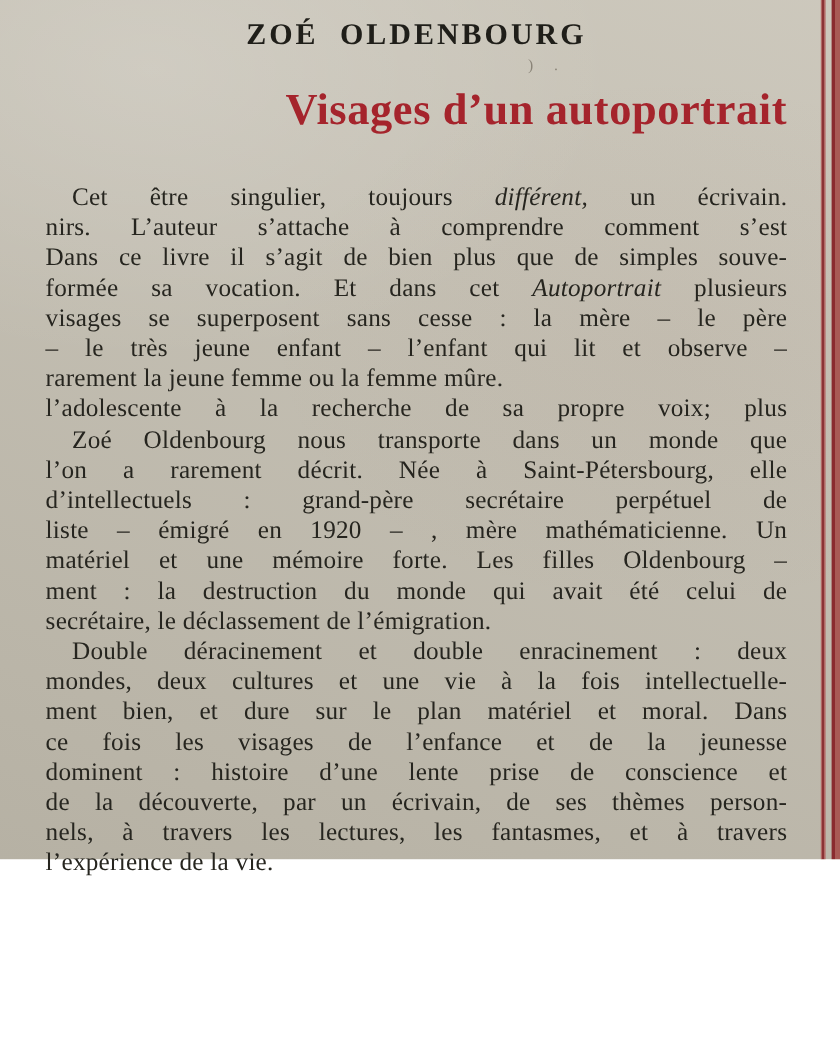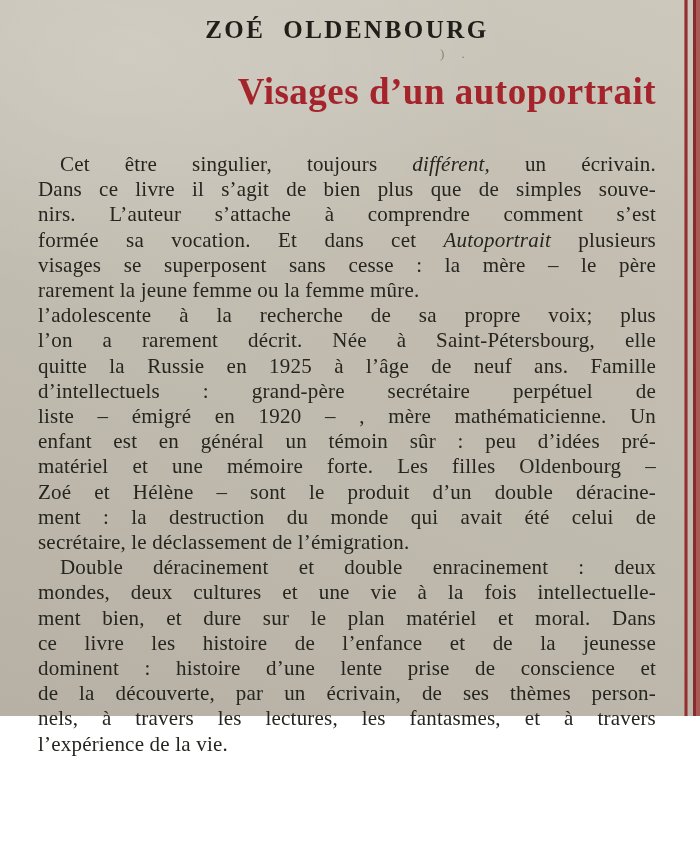--- a/index.html
+++ b/index.html
@@ -89,43 +89,42 @@
 <div class="page">
   <div class="rule rule-inner"></div>
   <div class="rule rule-outer"></div>
   <div class="content">
     <h1 class="author">ZOÉ OLDENBOURG</h1>
     <div class="artifact">) .</div>
     <h2 class="book-title">Visages d’un autoportrait</h2>
     <div class="blurb" id="paragraphs">
         <div class="paragraph">
           <div class="line first"><span>Cet être singulier, toujours </span><em>différent,</em><span> un écrivain.</span></div>
+          <div class="line"><span>nirs. L’auteur s’attache à comprendre comment s’est</span></div>
           <div class="line"><span>Dans ce livre il s’agit de bien plus que de simples souve-</span></div>
-          <div class="line"><span>nirs. L’auteur s’attache à comprendre comment s’est</span></div>
           <div class="line"><span>formée sa vocation. Et dans cet </span><em>Autoportrait</em><span> plusieurs</span></div>
           <div class="line"><span>visages se superposent sans cesse : la mère – le père</span></div>
+          <div class="line"><span>– le très jeune enfant – l’enfant qui lit et observe –</span></div>
           <div class="line last"><span>rarement la jeune femme ou la femme mûre.</span></div>
           <div class="line"><span>l’adolescente à la recherche de sa propre voix; plus</span></div>
         </div>
         <div class="paragraph">
+          <div class="line first"><span>Zoé Oldenbourg nous transporte dans un monde que</span></div>
           <div class="line"><span>l’on a rarement décrit. Née à Saint-Pétersbourg, elle</span></div>
-          <div class="line"><span>quitte la Russie en 1925 à l’âge de neuf ans. Famille</span></div>
           <div class="line"><span>d’intellectuels : grand-père secrétaire perpétuel de</span></div>
           <div class="line"><span>liste – émigré en 1920 – , mère mathématicienne. Un</span></div>
-          <div class="line"><span>enfant est en général un témoin sûr : peu d’idées pré-</span></div>
           <div class="line"><span>matériel et une mémoire forte. Les filles Oldenbourg –</span></div>
-          <div class="line"><span>Zoé et Hélène – sont le produit d’un double déracine-</span></div>
           <div class="line"><span>ment : la destruction du monde qui avait été celui de</span></div>
           <div class="line last"><span>secrétaire, le déclassement de l’émigration.</span></div>
         </div>
         <div class="paragraph">
           <div class="line first"><span>Double déracinement et double enracinement : deux</span></div>
           <div class="line"><span>mondes, deux cultures et une vie à la fois intellectuelle-</span></div>
           <div class="line"><span>ment bien, et dure sur le plan matériel et moral. Dans</span></div>
-          <div class="line"><span>ce livre les histoire de l’enfance et de la jeunesse</span></div>
+          <div class="line"><span>ce fois les visages de l’enfance et de la jeunesse</span></div>
           <div class="line"><span>dominent : histoire d’une lente prise de conscience et</span></div>
           <div class="line"><span>de la découverte, par un écrivain, de ses thèmes person-</span></div>
           <div class="line"><span>nels, à travers les lectures, les fantasmes, et à travers</span></div>
           <div class="line last"><span>l’expérience de la vie.</span></div>
         </div>
       </div>
   </div>
 </div>
 
 </body></html>

